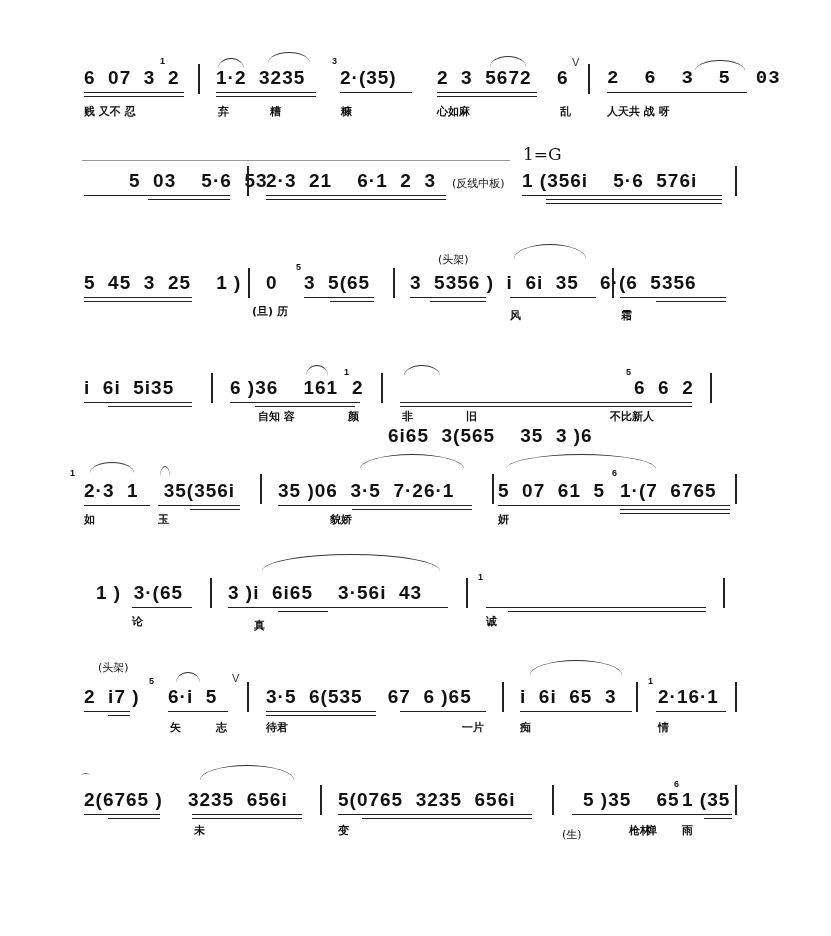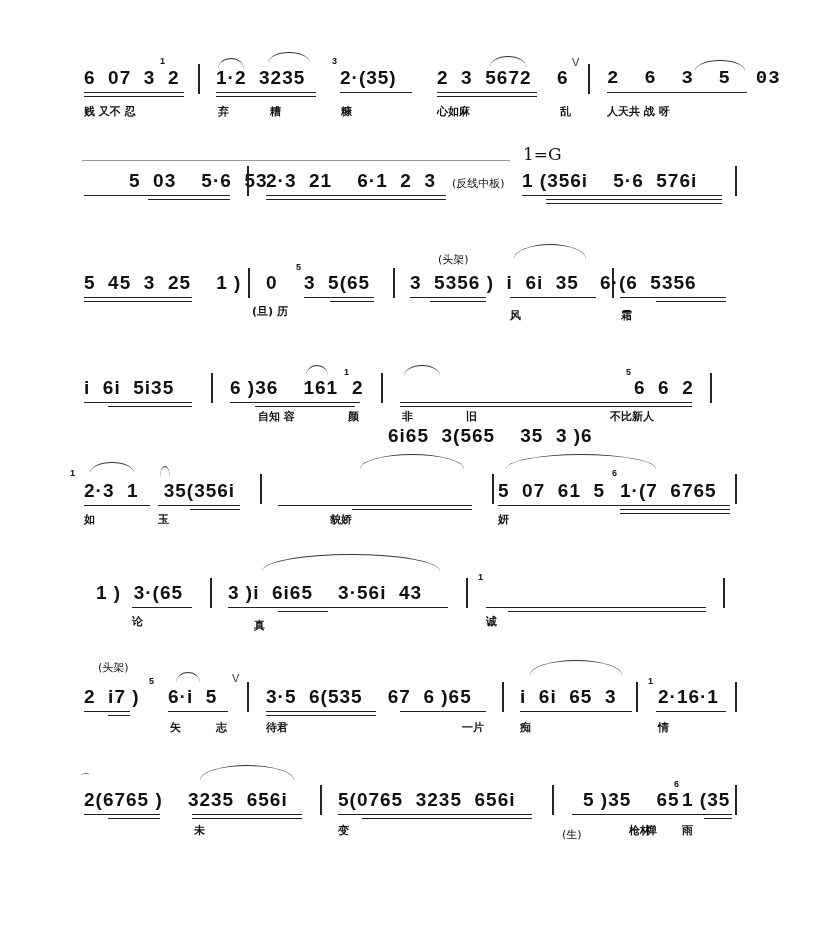--- a/index.html
+++ b/index.html
@@ -126,20 +126,21 @@
     <span class="lyr" style="left:610px;top:54px;">不比新人</span>
   </div>
 
   <div class="sys" style="top:450px;">
     <span class="grace" style="left:70px;top:18px;">1</span>
     <div class="slur" style="left:90px;top:12px;width:44px;"></div>
     <div class="slur" style="left:160px;top:16px;width:10px;"></div>
     <span class="notes" style="left:84px;top:30px;">2·3  1    35(356i</span>
     <div class="bar" style="left:260px;top:24px;"></div>
     <div class="slur" style="left:360px;top:4px;width:104px;height:14px;"></div>
+    <span class="notes" style="left:278px;top:30px;">35 )06  3·5  7·26·1</span>
     <div class="bar" style="left:492px;top:24px;"></div>
     <div class="slur" style="left:506px;top:4px;width:150px;height:14px;"></div>
     <span class="notes" style="left:498px;top:30px;">5  07  61  5</span>
     <span class="grace" style="left:612px;top:18px;">6</span>
     <span class="notes" style="left:620px;top:30px;">1·(7  6765</span>
     <div class="bar" style="left:735px;top:24px;"></div>
     <div class="ul" style="left:84px;top:55px;width:66px;"></div>
     <div class="ul" style="left:158px;top:55px;width:82px;"></div>
     <div class="ul" style="left:190px;top:59px;width:50px;"></div>
     <div class="ul" style="left:278px;top:55px;width:194px;"></div>

